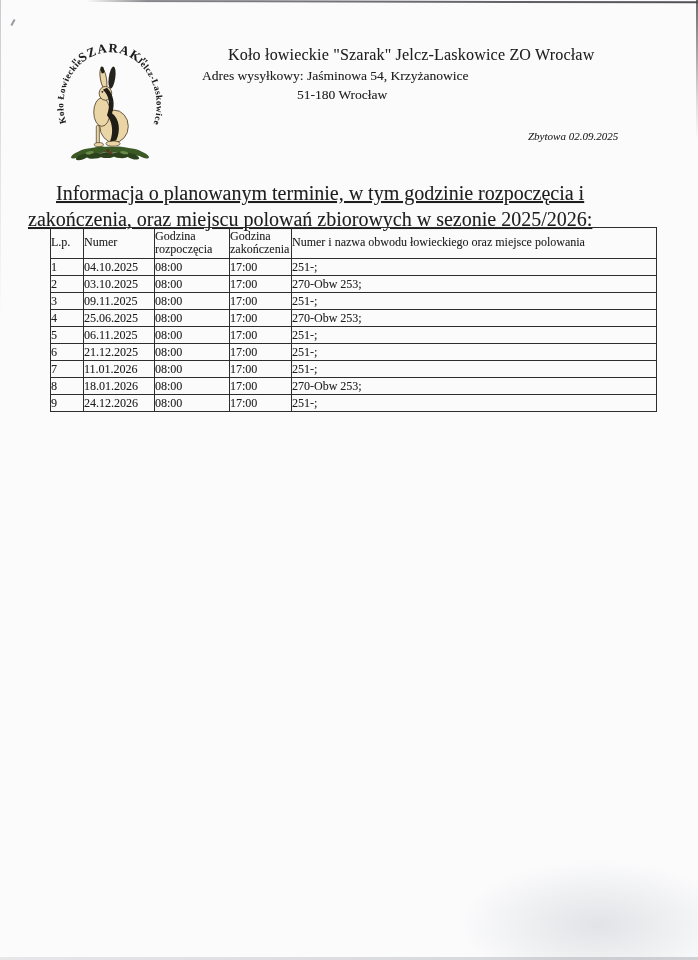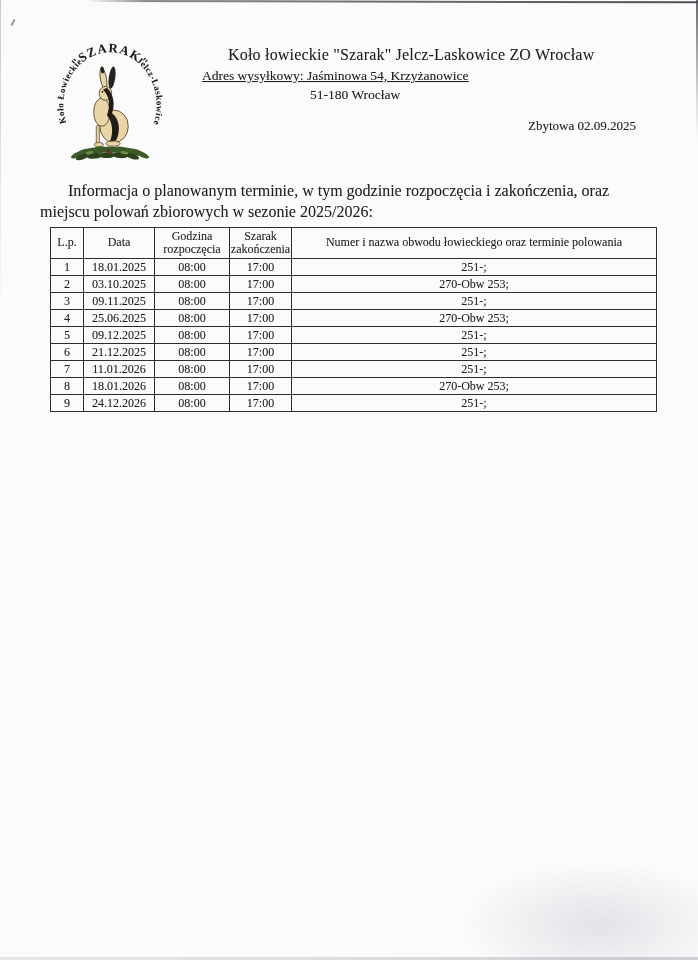--- a/index.html
+++ b/index.html
@@ -35,42 +35,42 @@
     border-radius:50%;
   }
   .artifact-bottom {
     position:absolute; bottom:0; left:0; right:0; height:3px;
     background:linear-gradient(to right, rgba(150,150,155,.20), rgba(120,125,135,.32));
   }
 
   
   .logo { left:44px; top:40px; width:132px; height:130px; }
   .org-name   { left:228px; top:46px;  font-size:16px;   letter-spacing:0.2px; white-space:nowrap; }
-  .address-line { left:202px; top:68px; font-size:13.5px; white-space:nowrap;text-decoration:underline; }
-  .postal-line  { left:310px; top:87px; font-size:13.5px; white-space:nowrap; }
-  .dateline     { left:528px; top:118px; font-size:13px; white-space:nowrap; }
+  .address-line { left:202px; top:68px; font-size:13.5px; white-space:nowrap; }
+  .postal-line  { left:297px; top:87px; font-size:13.5px; white-space:nowrap; }
+  .dateline     { left:528px; top:130px; font-size:11px; white-space:nowrap;font-style:italic; }
 
   
   .intro {
-    left:40px; top:180px; width:600px;
-    font-size:16px; line-height:1.32; text-indent:28px;
+    left:28px; top:180px; width:600px;
+    font-size:20px; line-height:1.32; text-indent:28px;text-decoration:underline;
   }
 
   
   table.schedule {
     position:absolute; left:50px; top:227px; width:607px;
     border-collapse:collapse; table-layout:fixed; font-size:12px;
   }
   table.schedule col.c0 { width:33px; }
   table.schedule col.c1 { width:71px; }
   table.schedule col.c2 { width:75px; }
   table.schedule col.c3 { width:62px; }
   table.schedule col.c4 { width:auto; }
   table.schedule th, table.schedule td {
-    border:1.5px solid #2d2d2d; text-align:center; vertical-align:middle;
+    border:1.5px solid #2d2d2d; text-align:left; vertical-align:middle;
     padding:0; overflow:hidden;
   }
   table.schedule th { font-weight:normal; height:30px; line-height:1.12; white-space:normal; }
   table.schedule td { height:16px; line-height:1.05; white-space:nowrap; }
 </style>
 </head>
 <body>
 
 <div class="page">
 
@@ -148,30 +148,30 @@
     <colgroup>
       <col class="c0">
         <col class="c1">
         <col class="c2">
         <col class="c3">
         <col class="c4">
     </colgroup>
     <thead>
       <tr>
           <th>L.p.</th>
-          <th>Data</th>
+          <th>Numer</th>
           <th>Godzina rozpoczęcia</th>
-          <th>Szarak zakończenia</th>
-          <th>Numer i nazwa obwodu łowieckiego oraz terminie polowania</th>
+          <th>Godzina zakończenia</th>
+          <th>Numer i nazwa obwodu łowieckiego oraz miejsce polowania</th>
         </tr>
     </thead>
     <tbody>
         <tr>
           <td>1</td>
-          <td>18.01.2025</td>
+          <td>04.10.2025</td>
           <td>08:00</td>
           <td>17:00</td>
           <td>251-;</td>
         </tr>
         <tr>
           <td>2</td>
           <td>03.10.2025</td>
           <td>08:00</td>
           <td>17:00</td>
           <td>270-Obw 253;</td>
@@ -185,21 +185,21 @@
         </tr>
         <tr>
           <td>4</td>
           <td>25.06.2025</td>
           <td>08:00</td>
           <td>17:00</td>
           <td>270-Obw 253;</td>
         </tr>
         <tr>
           <td>5</td>
-          <td>09.12.2025</td>
+          <td>06.11.2025</td>
           <td>08:00</td>
           <td>17:00</td>
           <td>251-;</td>
         </tr>
         <tr>
           <td>6</td>
           <td>21.12.2025</td>
           <td>08:00</td>
           <td>17:00</td>
           <td>251-;</td>

